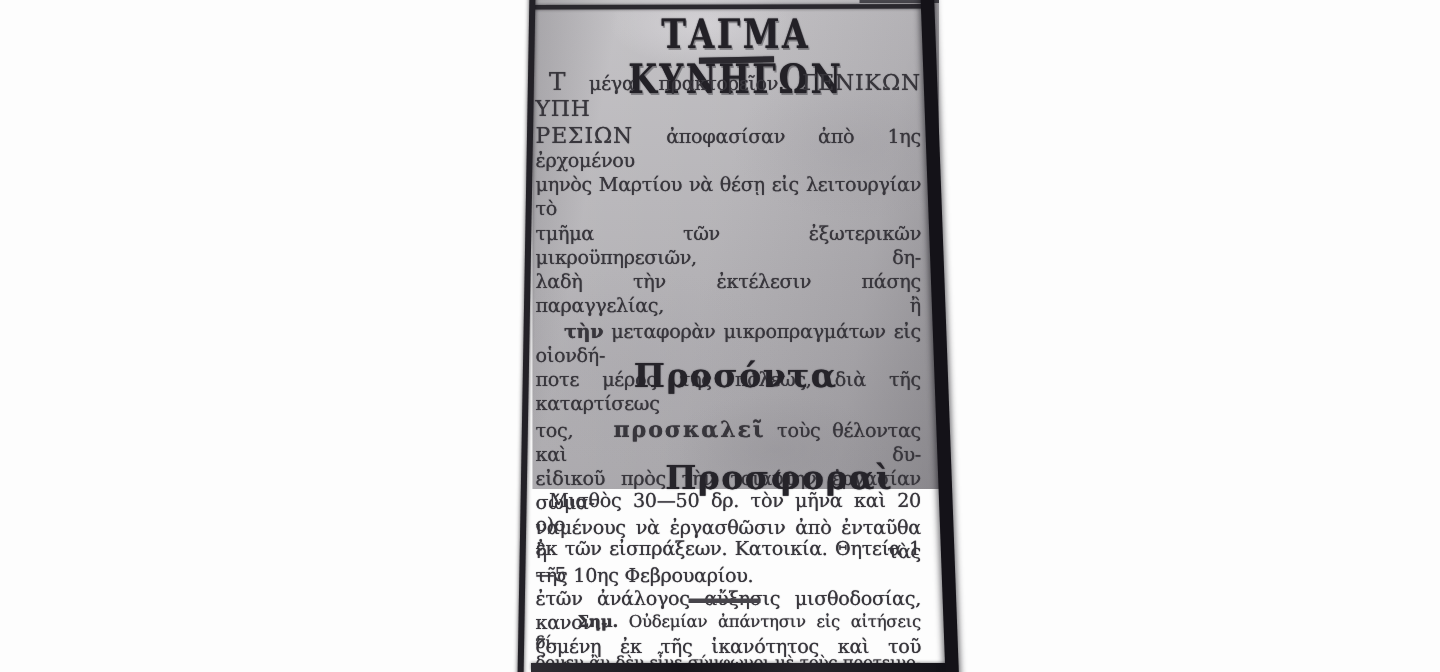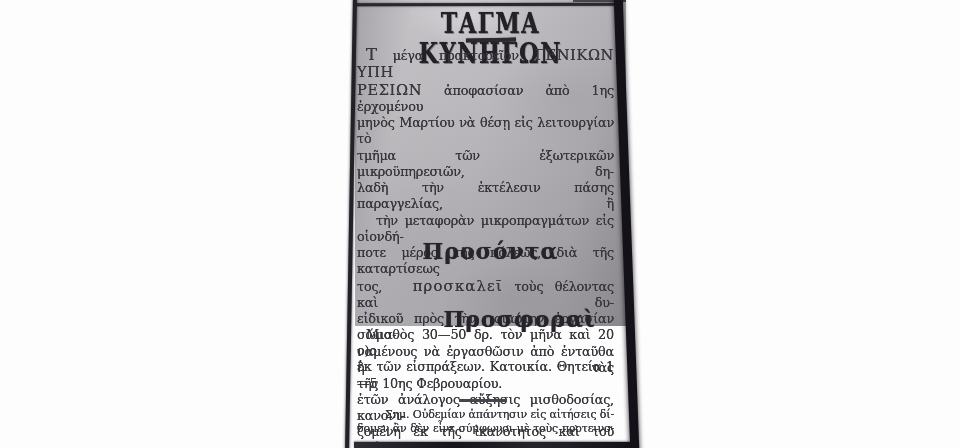--- a/index.html
+++ b/index.html
@@ -35,21 +35,21 @@
     transform:scaleX(.82);transform-origin:center;
     text-shadow:0 0 1px rgba(30,28,34,.8),1px 1px 0 rgba(30,28,34,.35);}
   .title-underline{position:absolute;left:111px;top:38px;width:50px;height:3.5px;
     background:#2b292f;transform:rotate(-1deg);box-shadow:0 0 1px rgba(30,28,34,.7);}
   
   .para{position:absolute;left:2px;width:257px;color:#38363c;
     text-shadow:0 0 .6px rgba(46,44,50,.9);}
   .tline{text-align:justify;text-align-last:justify;white-space:normal;}
   .tline.noj{text-align-last:left;}
   .tline.ind{text-indent:9px;}
-  .b{font-weight:normal;padding-left:19px;}
+  .b{font-weight:bold;padding-left:19px;}
   .lg{font-size:14.8px;letter-spacing:1.2px;}
   .cap{font-size:16.5px;}
   .caps{font-size:14.6px;letter-spacing:.6px;}
   .p1{top:47px;font-size:12.8px;line-height:16.25px;letter-spacing:-.2px;}
   .p2{top:257px;font-size:12.8px;line-height:16px;letter-spacing:-.2px;}
   .p3{top:327px;font-size:12.8px;line-height:16.2px;letter-spacing:-.2px;}
   .note{top:408px;font-size:11px;line-height:13.6px;letter-spacing:-.15px;}
   .heading{position:absolute;left:0;width:100%;margin:0;text-align:center;
     font-size:22px;font-weight:bold;letter-spacing:1px;color:#26242a;
     text-shadow:0 0 .8px rgba(34,32,38,.85);}

